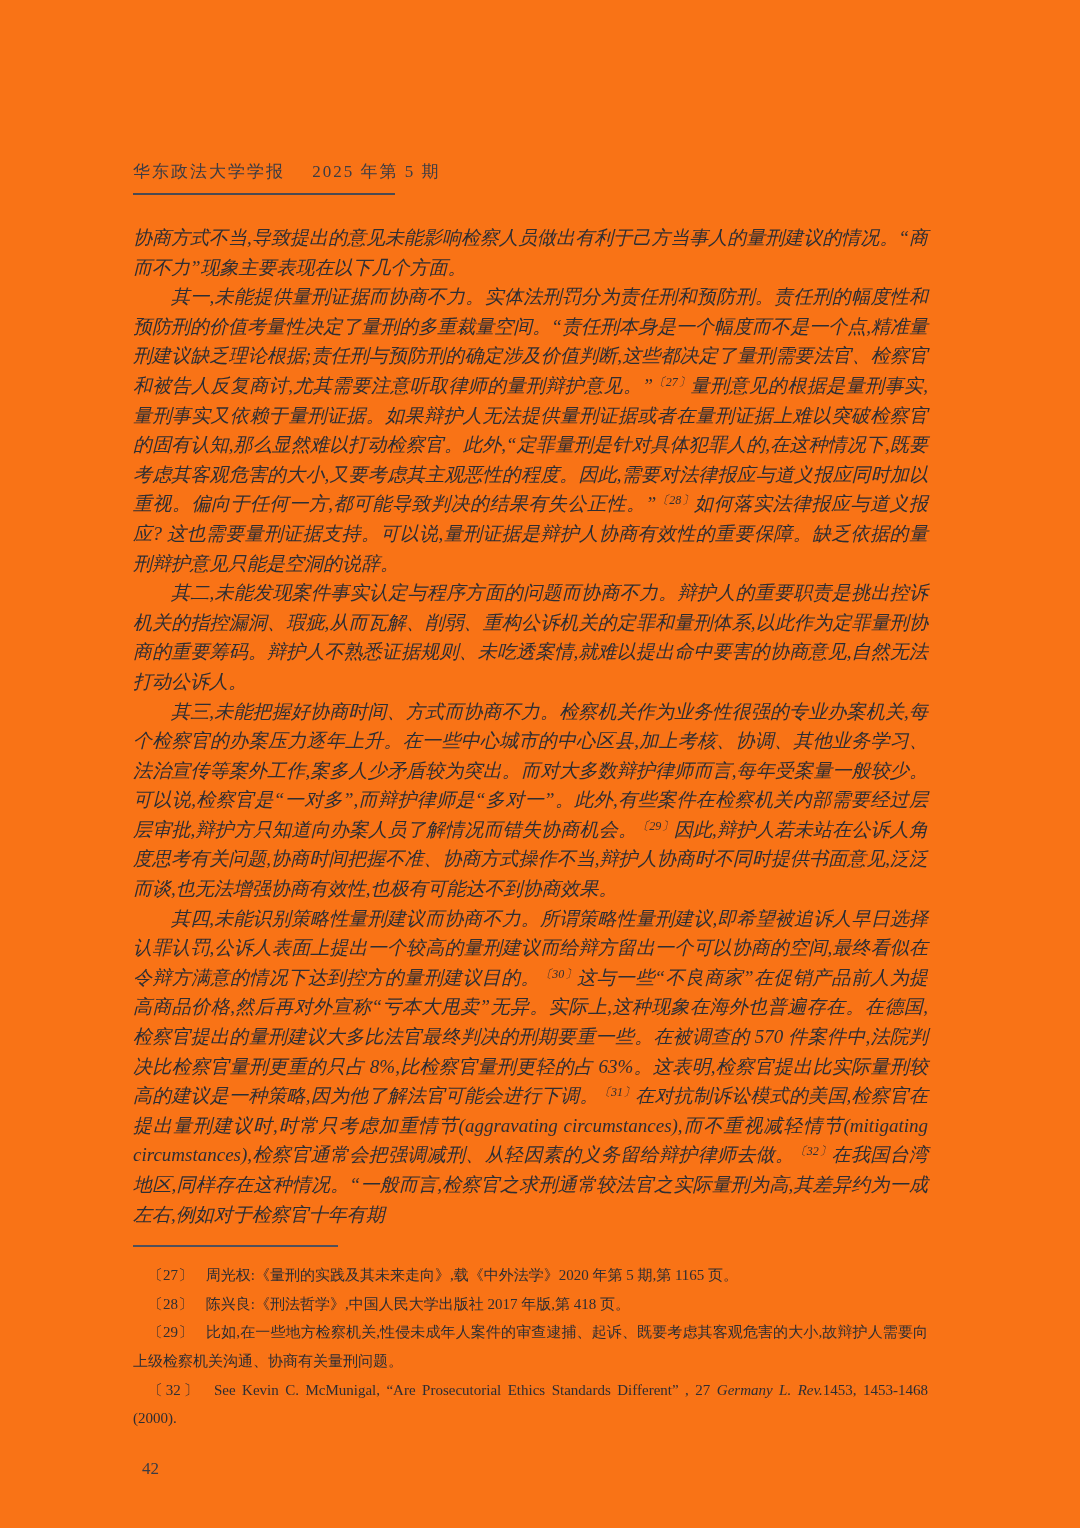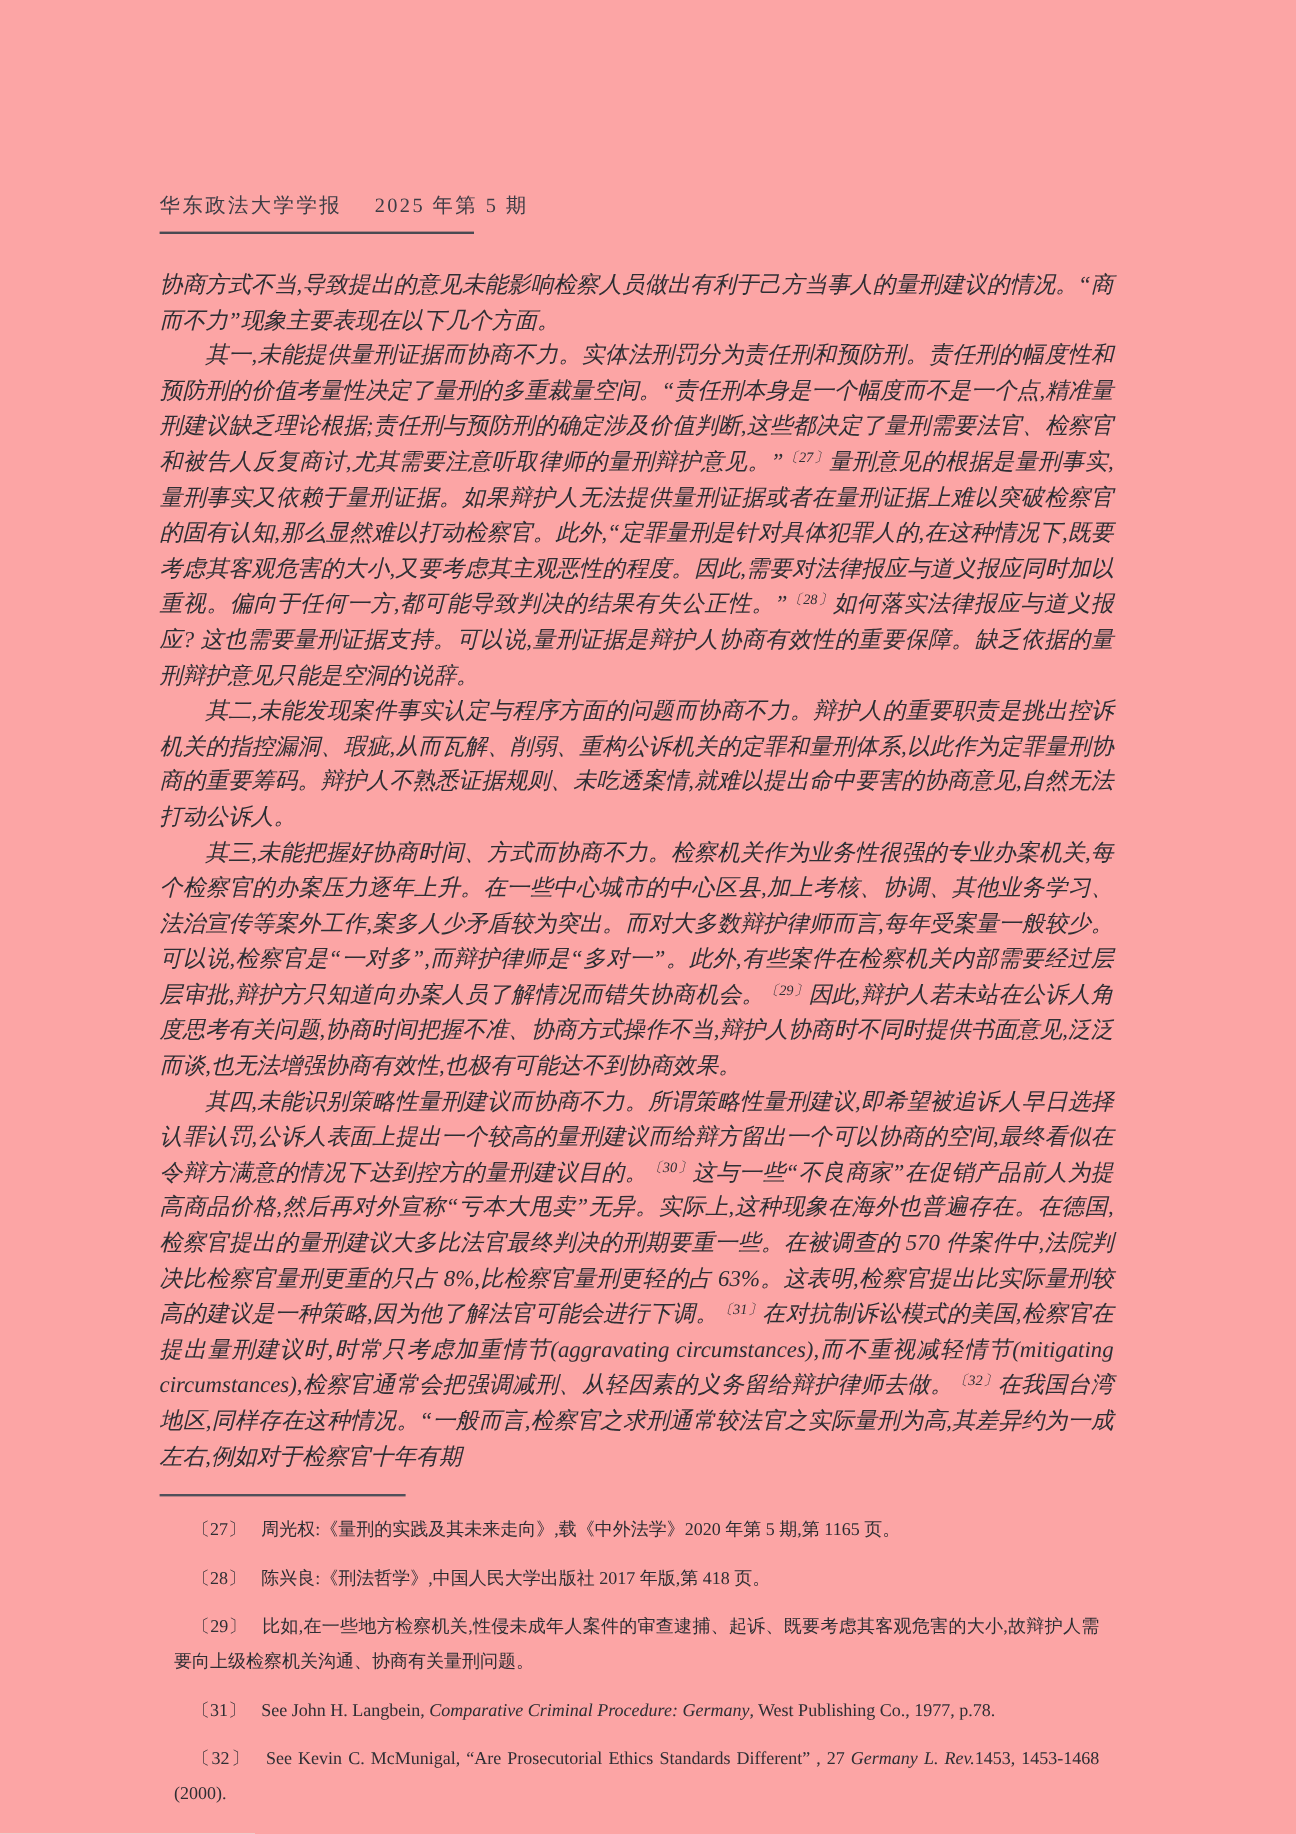--- a/index.html
+++ b/index.html
@@ -1,20 +1,20 @@
 <!DOCTYPE html>
 <html><head>
 <meta charset="utf-8">
 <style>
   html,body{margin:0;padding:0;background:#e8e8e8;}
   .page{
     position:relative;
     width:1080px;height:1528px;
     margin:0 auto;
-    background:#fca5a5;
+    background:#f97316;
     font-family:"Liberation Serif","DejaVu Serif",serif;
     color:#2e2e33;
     box-sizing:border-box;
     padding:160px 152px 0 133px;
     overflow:hidden;
   }
   .running-head{
     font-size:17px;
     letter-spacing:2px;
     color:#3c3c44;
@@ -47,21 +47,21 @@
     width:205px;height:0;
     border-top:2px solid #50505a;
     margin:16px 0 14px 0;
   }
   .footnotes{
     width:795px;
     font-size:15px;
     line-height:28.6px;
     text-align:justify;
   }
-  .fn{margin:12px;text-indent:1em;}
+  .fn{margin:0;text-indent:1em;}
   .fn-label{margin-right:0.85em;}
   .it{font-style:italic;}
   .page-num{
     margin-top:26px;
     padding-left:9px;
     font-size:17px;
     color:#3c3c44;
   }
 </style>
 </head>
@@ -94,21 +94,20 @@
 
   <section class="footnotes">
 
     <p class="fn"><span class="fn-label">〔27〕</span><span>周光权:《量刑的实践及其未来走向》,载《中外法学》2020 年第 5 期,第 1165 页。</span></p>
 
     <p class="fn"><span class="fn-label">〔28〕</span><span>陈兴良:《刑法哲学》,中国人民大学出版社 2017 年版,第 418 页。</span></p>
 
     <p class="fn"><span class="fn-label">〔29〕</span><span>比如,在一些地方检察机关,性侵未成年人案件的审查逮捕、起诉、既要考虑其客观危害的大小,故辩护人需要向上级检察机关沟通、协商有关量刑问题。</span></p>
 
 
-    <p class="fn"><span class="fn-label">〔31〕</span><span>See John H. Langbein, </span><span class="it">Comparative Criminal Procedure: Germany</span><span>, West Publishing Co., 1977, p.78.</span></p>
 
     <p class="fn"><span class="fn-label">〔32〕</span><span>See Kevin C. McMunigal, “Are Prosecutorial Ethics Standards Different” , 27 </span><span class="it">Germany L. Rev.</span><span>1453, 1453-1468 (2000).</span></p>
 
   </section>
 
   <div class="page-num">42</div>
 
 </div>
 
 </body></html>

